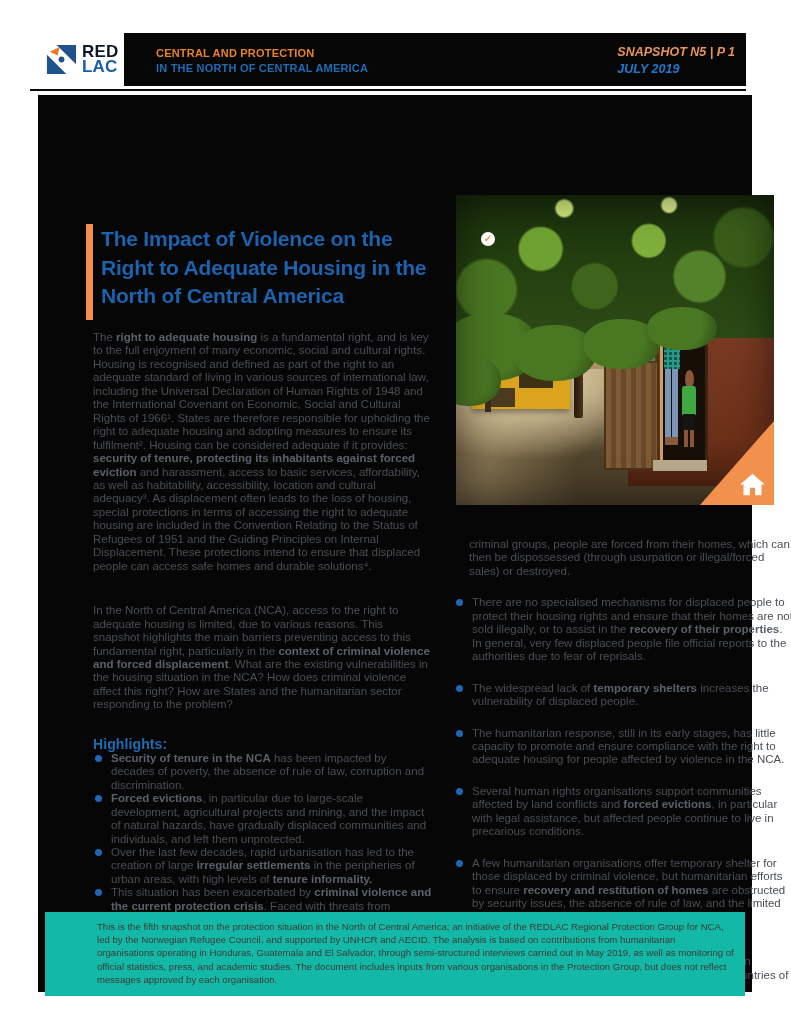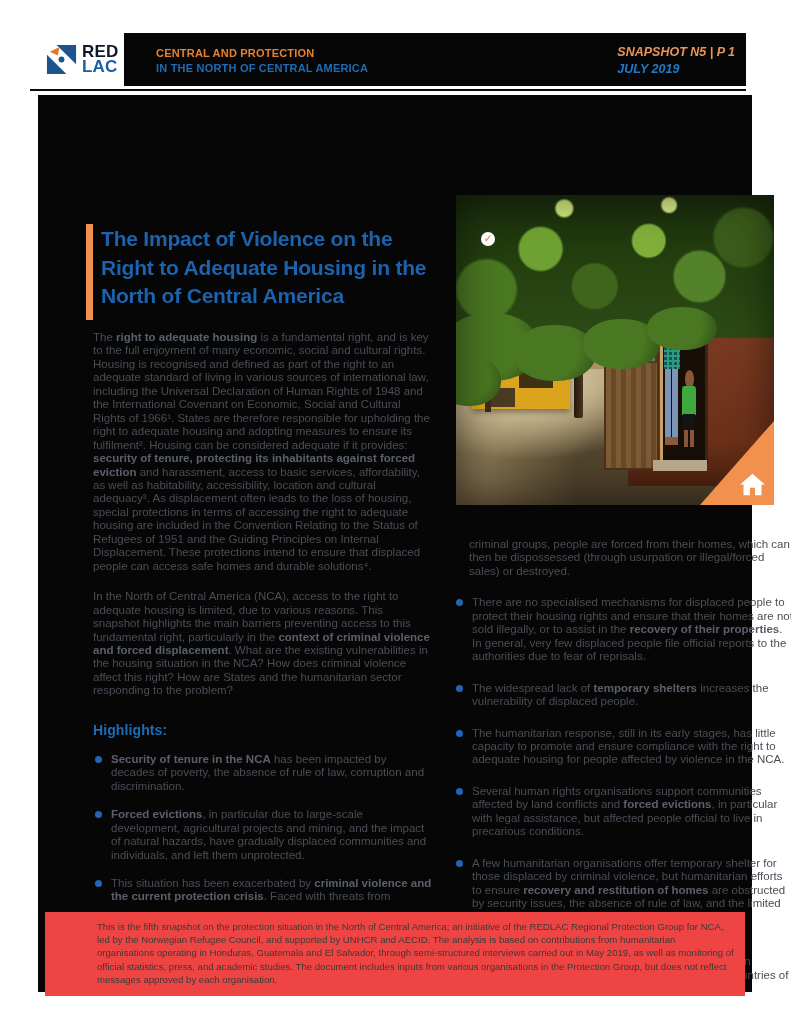--- a/index.html
+++ b/index.html
@@ -26,24 +26,24 @@
   .main-box{position:absolute;left:38px;top:95px;width:714px;height:897px;background:#060606;}
 
   .title-bar{position:absolute;left:48px;top:129px;width:7px;height:96px;background:#F2914D;}
   .title{position:absolute;left:63px;top:130px;margin:0;font-size:21px;line-height:28.5px;
          font-weight:bold;color:#1B63AE;letter-spacing:-.2px;white-space:nowrap;}
 
   .col-left{position:absolute;left:55px;top:236px;width:339px;}
   .col-right{position:absolute;left:416px;top:443px;width:340px;}
   .body{margin:0;font-size:11.5px;line-height:13.45px;color:#494E56;}
   .body b{color:#5A606B;}
-  .p2{margin-top:17px;}
+  .p2{margin-top:31px;}
   .cont{margin-left:15px;}
   .highlights-h{margin:24px 0 0 0;font-size:14px;color:#1E6CB5;font-weight:bold;letter-spacing:.1px;}
-  .bullet{display:flex;margin-top:15px;}
+  .bullet{display:flex;}
   .col-right .bullet{margin-top:18px;}
   .dot{flex:0 0 7px;width:7px;height:7px;border-radius:50%;background:#2166B4;margin:3px 9px 0 2px;}
 
   
   .photo{position:absolute;left:418px;top:100px;width:318px;height:310px;overflow:hidden;background:#8a7756;}
   .photo *{position:absolute;}
   .ph-yard{left:0;top:44%;width:100%;height:56%;
       background:
         radial-gradient(ellipse at 22% 28%, #cdbb93 0 16%, rgba(0,0,0,0) 45%),
         radial-gradient(ellipse at 65% 85%, rgba(40,30,16,.55) 0 30%, rgba(0,0,0,0) 60%),
@@ -108,21 +108,21 @@
   .ph-vignette{left:0;top:0;width:100%;height:100%;box-shadow:inset 0 0 40px rgba(0,0,0,.55);}
   .corner{right:0;bottom:0;width:74px;height:84px;background:#F2914D;
       clip-path:polygon(100% 0,100% 100%,0 100%);}
   .check{left:25px;top:37px;width:14px;height:14px;border-radius:50%;background:#ffffff;
       color:#F2914D;font-size:10px;font-weight:bold;line-height:14px;text-align:center;}
   .house{right:8px;bottom:7px;width:27px;height:27px;}
   .credit{position:absolute;left:418px;top:413px;width:318px;text-align:right;
       font-size:9.5px;color:#8F8F8F;}
 
   
-  .footer-box{position:absolute;left:45px;top:912px;width:700px;height:84px;background:#ef4444;}
+  .footer-box{position:absolute;left:45px;top:912px;width:700px;height:84px;background:#14b8a6;}
   .footer-text{margin:8px 10px 0 52px;font-size:9.6px;line-height:13.2px;color:#3B3A37;}
 </style>
 </head>
 <body>
 
 <div class="page">
 
   <div class="header-band"></div>
   <div class="logo-box">
     <svg class="logo-icon" viewBox="0 0 34 34">
@@ -159,20 +159,24 @@
       <p class="body"><span>The </span><b>right to adequate housing</b><span> is a fundamental right, and is key to the full enjoyment of many economic, social and cultural rights. Housing is recognised and defined as part of the right to an adequate standard of living in various sources of international law, including the Universal Declaration of Human Rights of 1948 and the International Covenant on Economic, Social and Cultural Rights of 1966¹. States are therefore responsible for upholding the right to adequate housing and adopting measures to ensure its fulfilment². Housing can be considered adequate if it provides: </span><b>security of tenure, protecting its inhabitants against forced eviction</b><span> and harassment, access to basic services, affordability, as well as habitability, accessibility, location and cultural adequacy³. As displacement often leads to the loss of housing, special protections in terms of accessing the right to adequate housing are included in the Convention Relating to the Status of Refugees of 1951 and the Guiding Principles on Internal Displacement. These protections intend to ensure that displaced people can access safe homes and durable solutions⁴.</span></p>
       <p class="body p2"><span>In the North of Central America (NCA), access to the right to adequate housing is limited, due to various reasons. This snapshot highlights the main barriers preventing access to this fundamental right, particularly in the </span><b>context of criminal violence and forced displacement</b><span>. What are the existing vulnerabilities in the housing situation in the NCA? How does criminal violence affect this right? How are States and the humanitarian sector responding to the problem?</span></p>
       <h2 class="highlights-h">Highlights:</h2>
       <div class="bullet">
         <span class="dot"></span>
         <p class="body"><b>Security of tenure in the NCA</b><span> has been impacted by decades of poverty, the absence of rule of law, corruption and discrimination.</span></p>
       </div>
       <div class="bullet">
         <span class="dot"></span>
         <p class="body"><b>Forced evictions</b><span>, in particular due to large-scale development, agricultural projects and mining, and the impact of natural hazards, have gradually displaced communities and individuals, and left them unprotected.</span></p>
+      </div>
+      <div class="bullet">
+        <span class="dot"></span>
+        <p class="body"><span>Over the last few decades, rapid urbanisation has led to the creation of large </span><b>irregular settlements</b><span> in the peripheries of urban areas, with high levels of </span><b>tenure informality.</b></p>
       </div>
       <div class="bullet">
         <span class="dot"></span>
         <p class="body"><span>This situation has been exacerbated by </span><b>criminal violence and the current protection crisis</b><span>. Faced with threats from</span></p>
       </div>
     </div>
 
     <div class="photo">
       <div class="ph-yard"></div>
       <div class="ph-backlight"></div>
@@ -226,21 +230,21 @@
       <div class="bullet">
         <span class="dot"></span>
         <p class="body"><span>The widespread lack of </span><b>temporary shelters</b><span> increases the vulnerability of displaced people.</span></p>
       </div>
       <div class="bullet">
         <span class="dot"></span>
         <p class="body"><span>The humanitarian response, still in its early stages, has little capacity to promote and ensure compliance with the right to adequate housing for people affected by violence in the NCA.</span></p>
       </div>
       <div class="bullet">
         <span class="dot"></span>
-        <p class="body"><span>Several human rights organisations support communities affected by land conflicts and </span><b>forced evictions</b><span>, in particular with legal assistance, but affected people official to live in precarious conditions.</span></p>
+        <p class="body"><span>Several human rights organisations support communities affected by land conflicts and </span><b>forced evictions</b><span>, in particular with legal assistance, but affected people continue to live in precarious conditions.</span></p>
       </div>
       <div class="bullet">
         <span class="dot"></span>
         <p class="body"><span>A few humanitarian organisations offer temporary shelter for those displaced by criminal violence, but humanitarian efforts to ensure </span><b>recovery and restitution of homes</b><span> are obstructed by security issues, the absence of rule of law, and the limited humanitarian access to affected areas.</span></p>
       </div>
       <div class="bullet">
         <span class="dot"></span>
         <p class="body"><span>In Honduras, a pilot project (still to be approved and implemented) could provide solutions for the restitution process, and establish best practices for the other countries of the region.</span></p>
       </div>
     </div>

